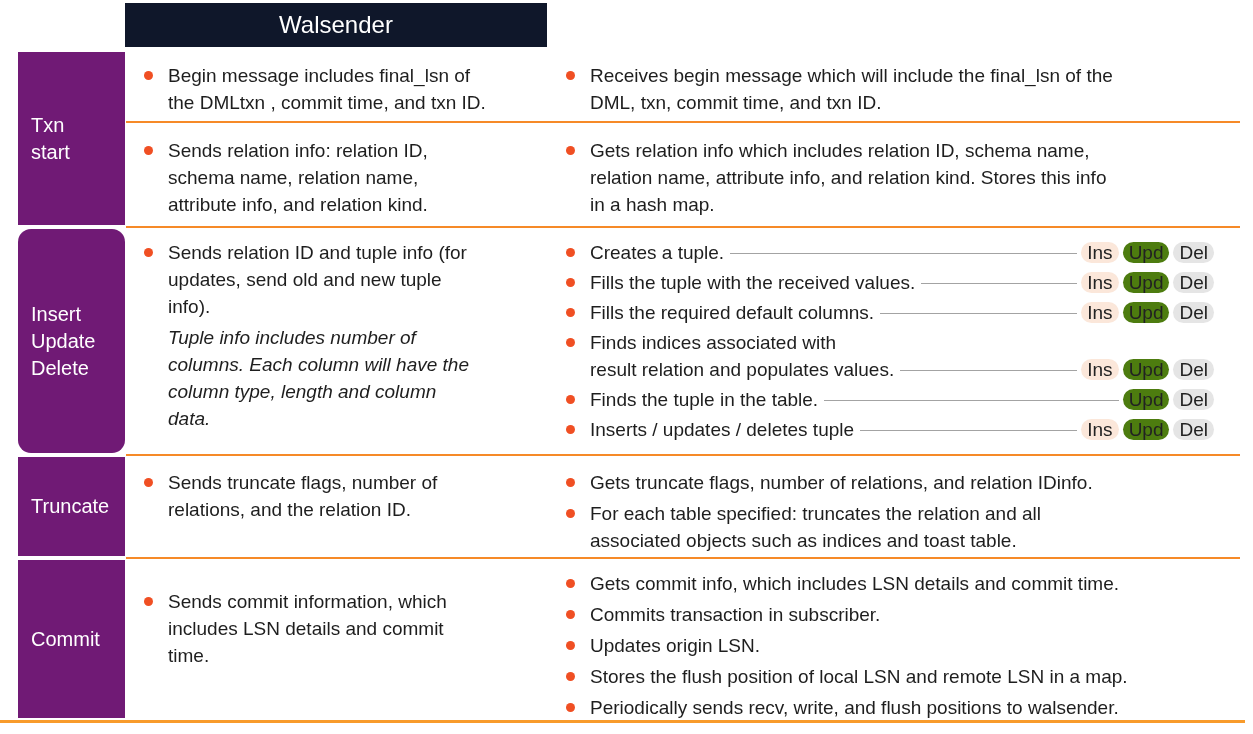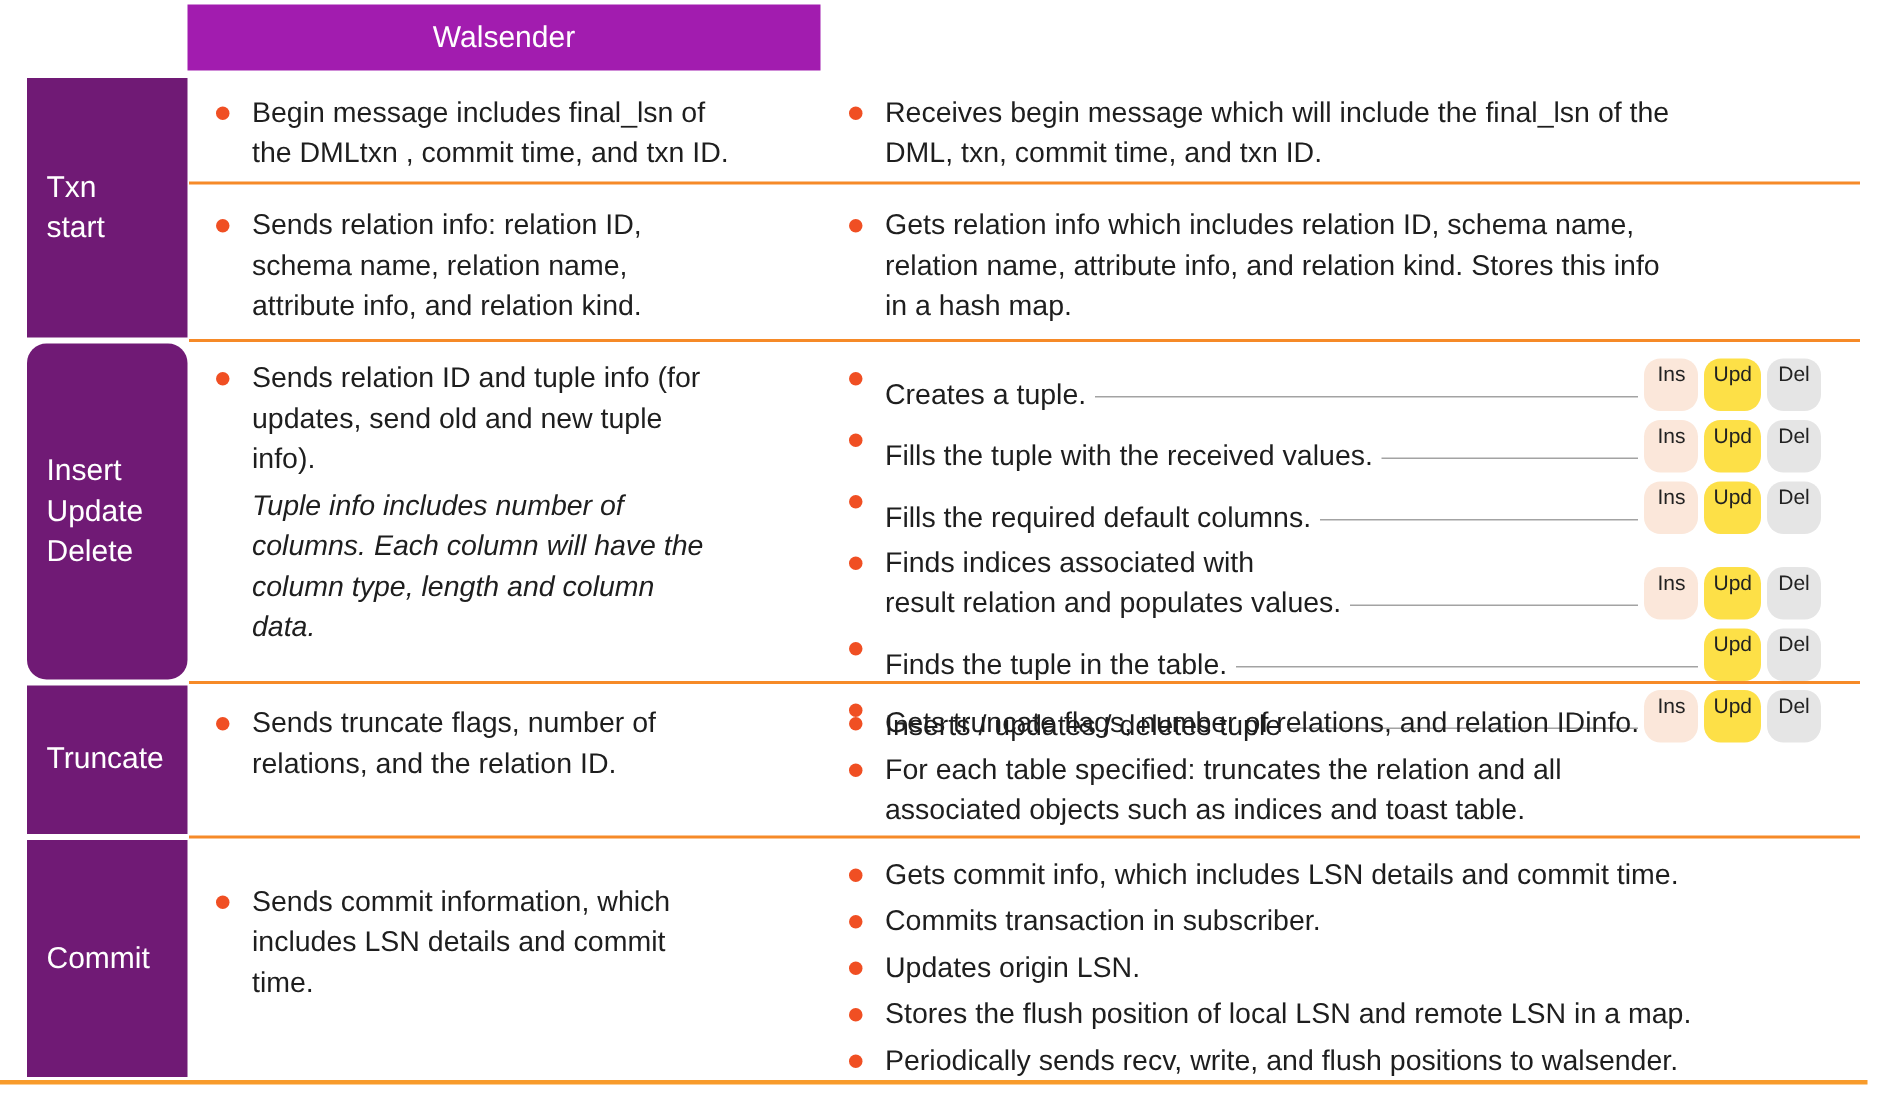--- a/index.html
+++ b/index.html
@@ -17,23 +17,23 @@
   .grid {
     display: grid;
     grid-template-columns: 18px 107px 2px 420px 2px 690px 1fr;
     grid-template-rows: 3px 44px 3px 72px 105px 228px 103px 162px 1fr;
     width: 1253px;
     height: 734px;
   }
 
   
   .hdr {
-    background: #a21caf;
+    background: #0f172a;
     color: #ffffff;
-    font-size: 20px;
+    font-size: 24px;
     display: flex;
     align-items: center;
     justify-content: center;
     grid-row: 2;
   }
   .hdr-w { grid-column: 3 / 5; }
   .hdr-a { grid-column: 6; }
 
   
   .rowlabel {
@@ -108,31 +108,31 @@
     margin: 0 4px 12px 6px;
   }
   .badges {
     display: flex;
     gap: 4px;
     flex: 0 0 auto;
     margin-bottom: 3px;
     margin-right: 25px;
   }
   .badge {
-    height: 35px;
+    height: 21px;
     line-height: 21px;
     padding: 0 6px;
     min-width: 36px;
     text-align: center;
     border-radius: 11px;
-    font-size: 14px;
+    font-size: 19px;
     color: #222222;
   }
   .badge-ins { background: #FBE7DA; }
-  .badge-upd { background: #fde047; }
+  .badge-upd { background: #4d7c0f; }
   .badge-del { background: #e5e5e5; }
 
   
   .divider {
     position: absolute;
     left: 126px;
     width: 1114px;
     height: 2px;
     background: #F68A28;
   }

